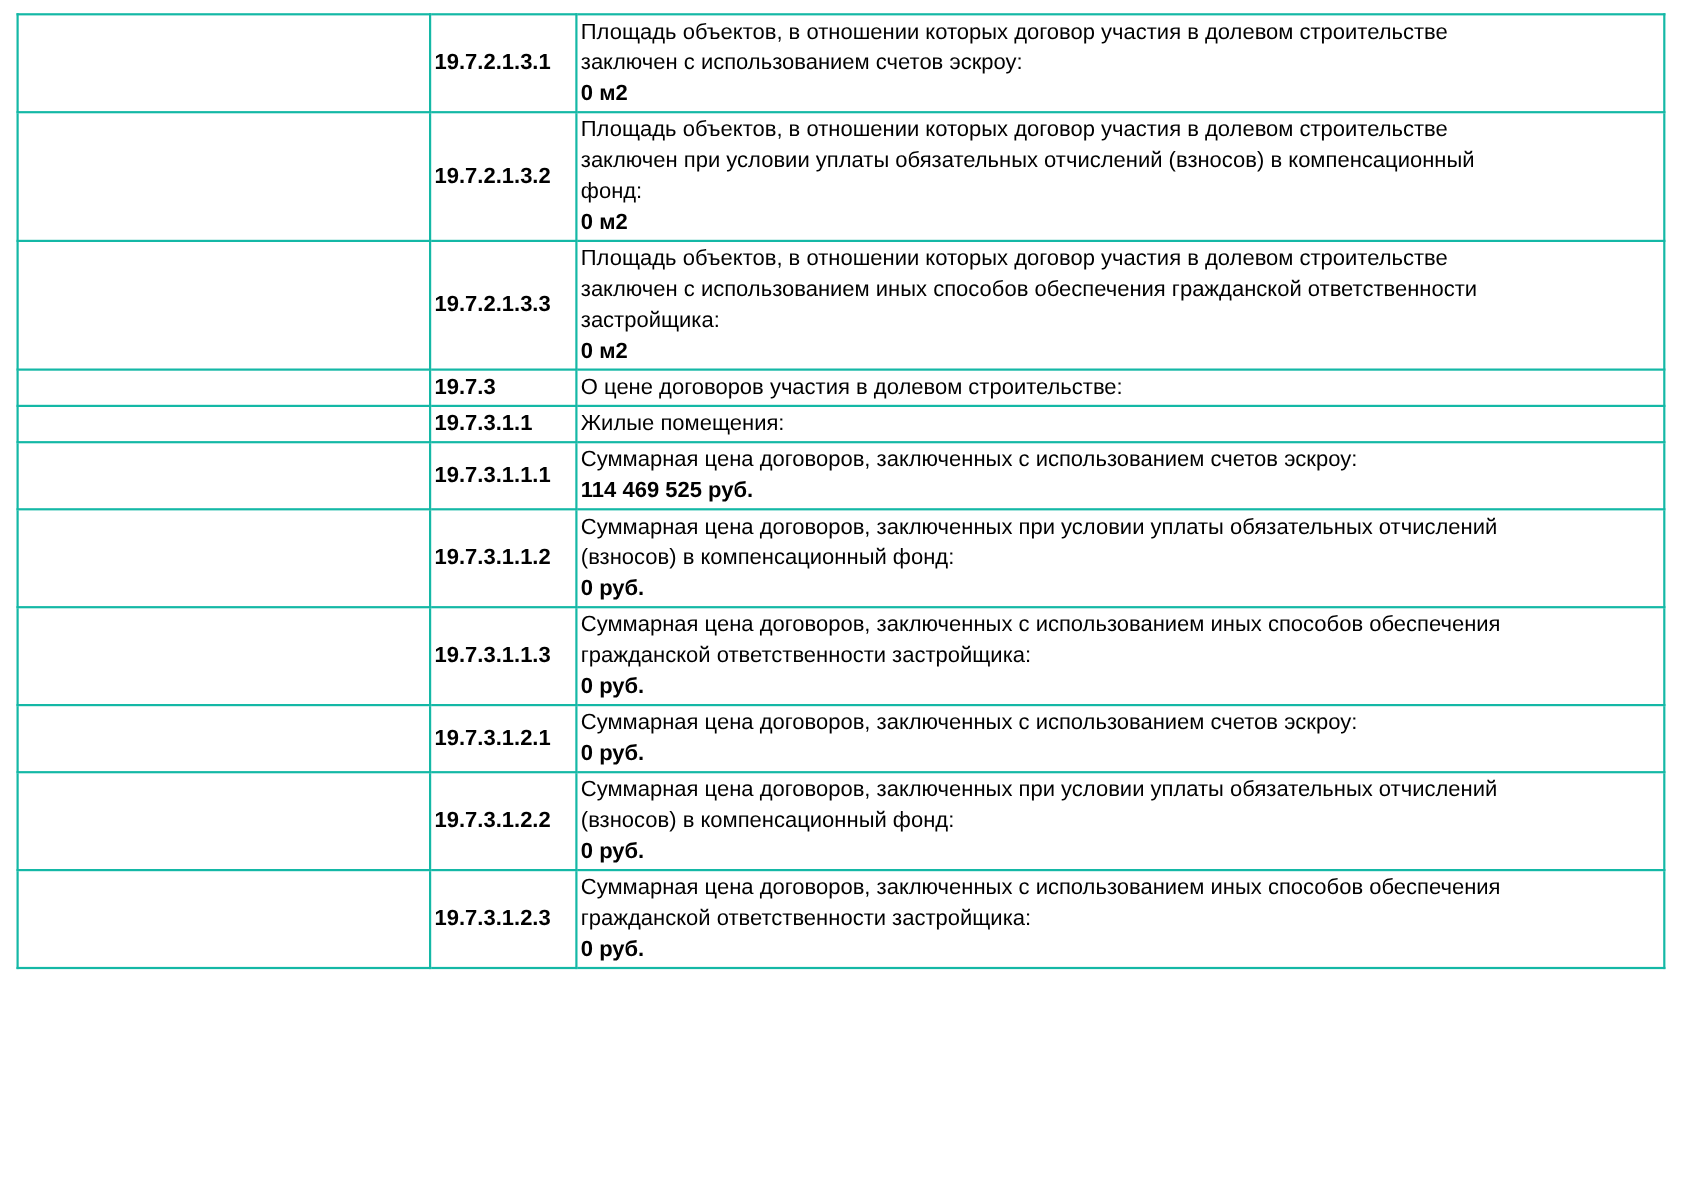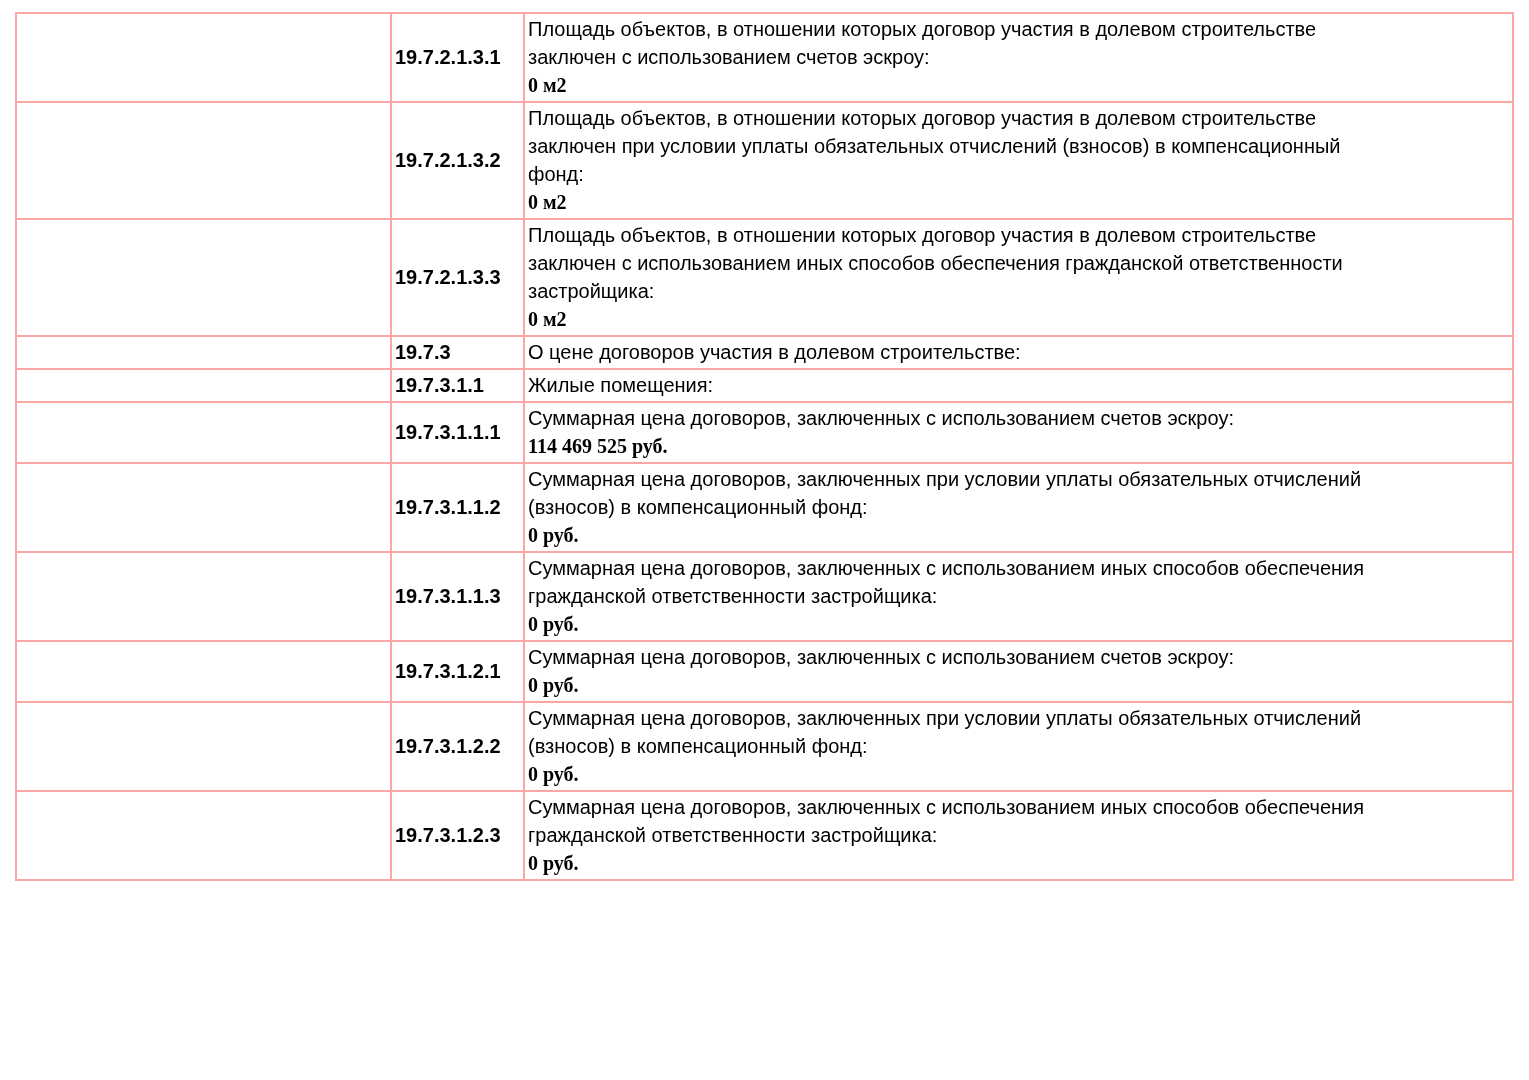--- a/index.html
+++ b/index.html
@@ -21,32 +21,32 @@
     left: 15px;
     top: 12px;
     width: 1497px;
     border-collapse: collapse;
     table-layout: fixed;
   }
   table.decl col.c1 { width: 375px; }
   table.decl col.c2 { width: 133px; }
   table.decl col.c3 { width: 989px; }
   table.decl td {
-    border: 2px solid #fca5a5;
+    border: 2px solid #14b8a6;
     vertical-align: middle;
     font-size: 20px;
     line-height: 28px;
     padding: 1px 18px 2px 3px;
     overflow: hidden;
   }
   td.cell-empty { }
   td.cell-code { white-space: nowrap; font-weight: bold; }
   td.cell-content { }
   .row-label { white-space: pre-line; display: block; }
-  .row-value { font-weight: 700; display: block; font-family: Liberation Serif, serif; }
+  .row-value { font-weight: 700; display: block; }
 </style>
 </head>
 <body>
 
 <div class="page">
   <table class="decl">
     <colgroup>
       <col class="c1">
       <col class="c2">
       <col class="c3">

